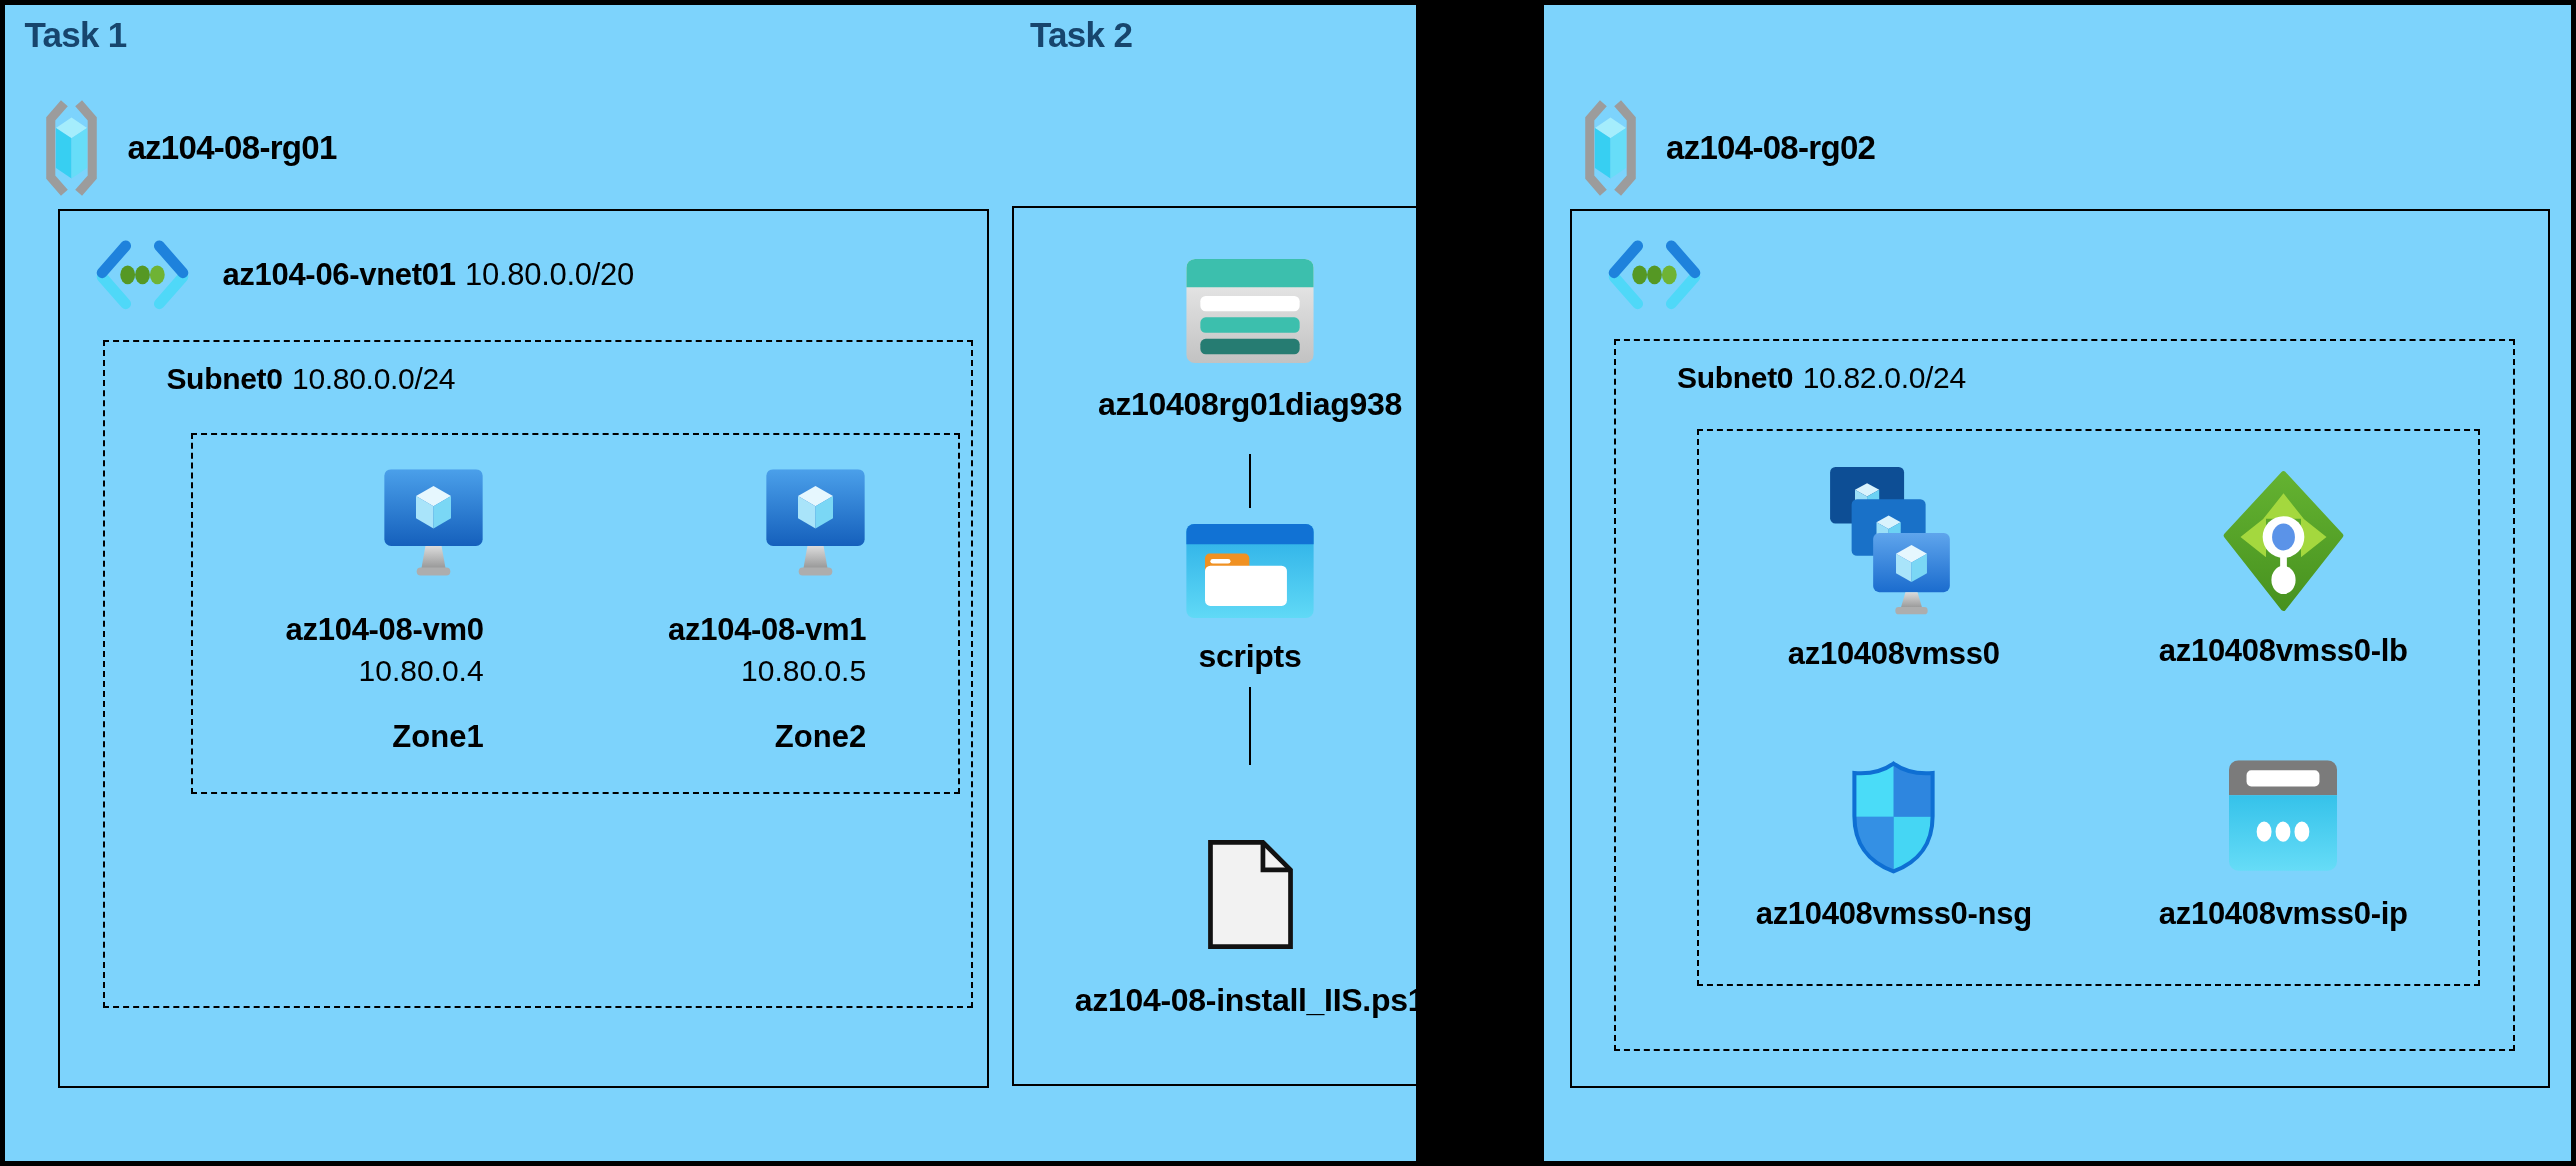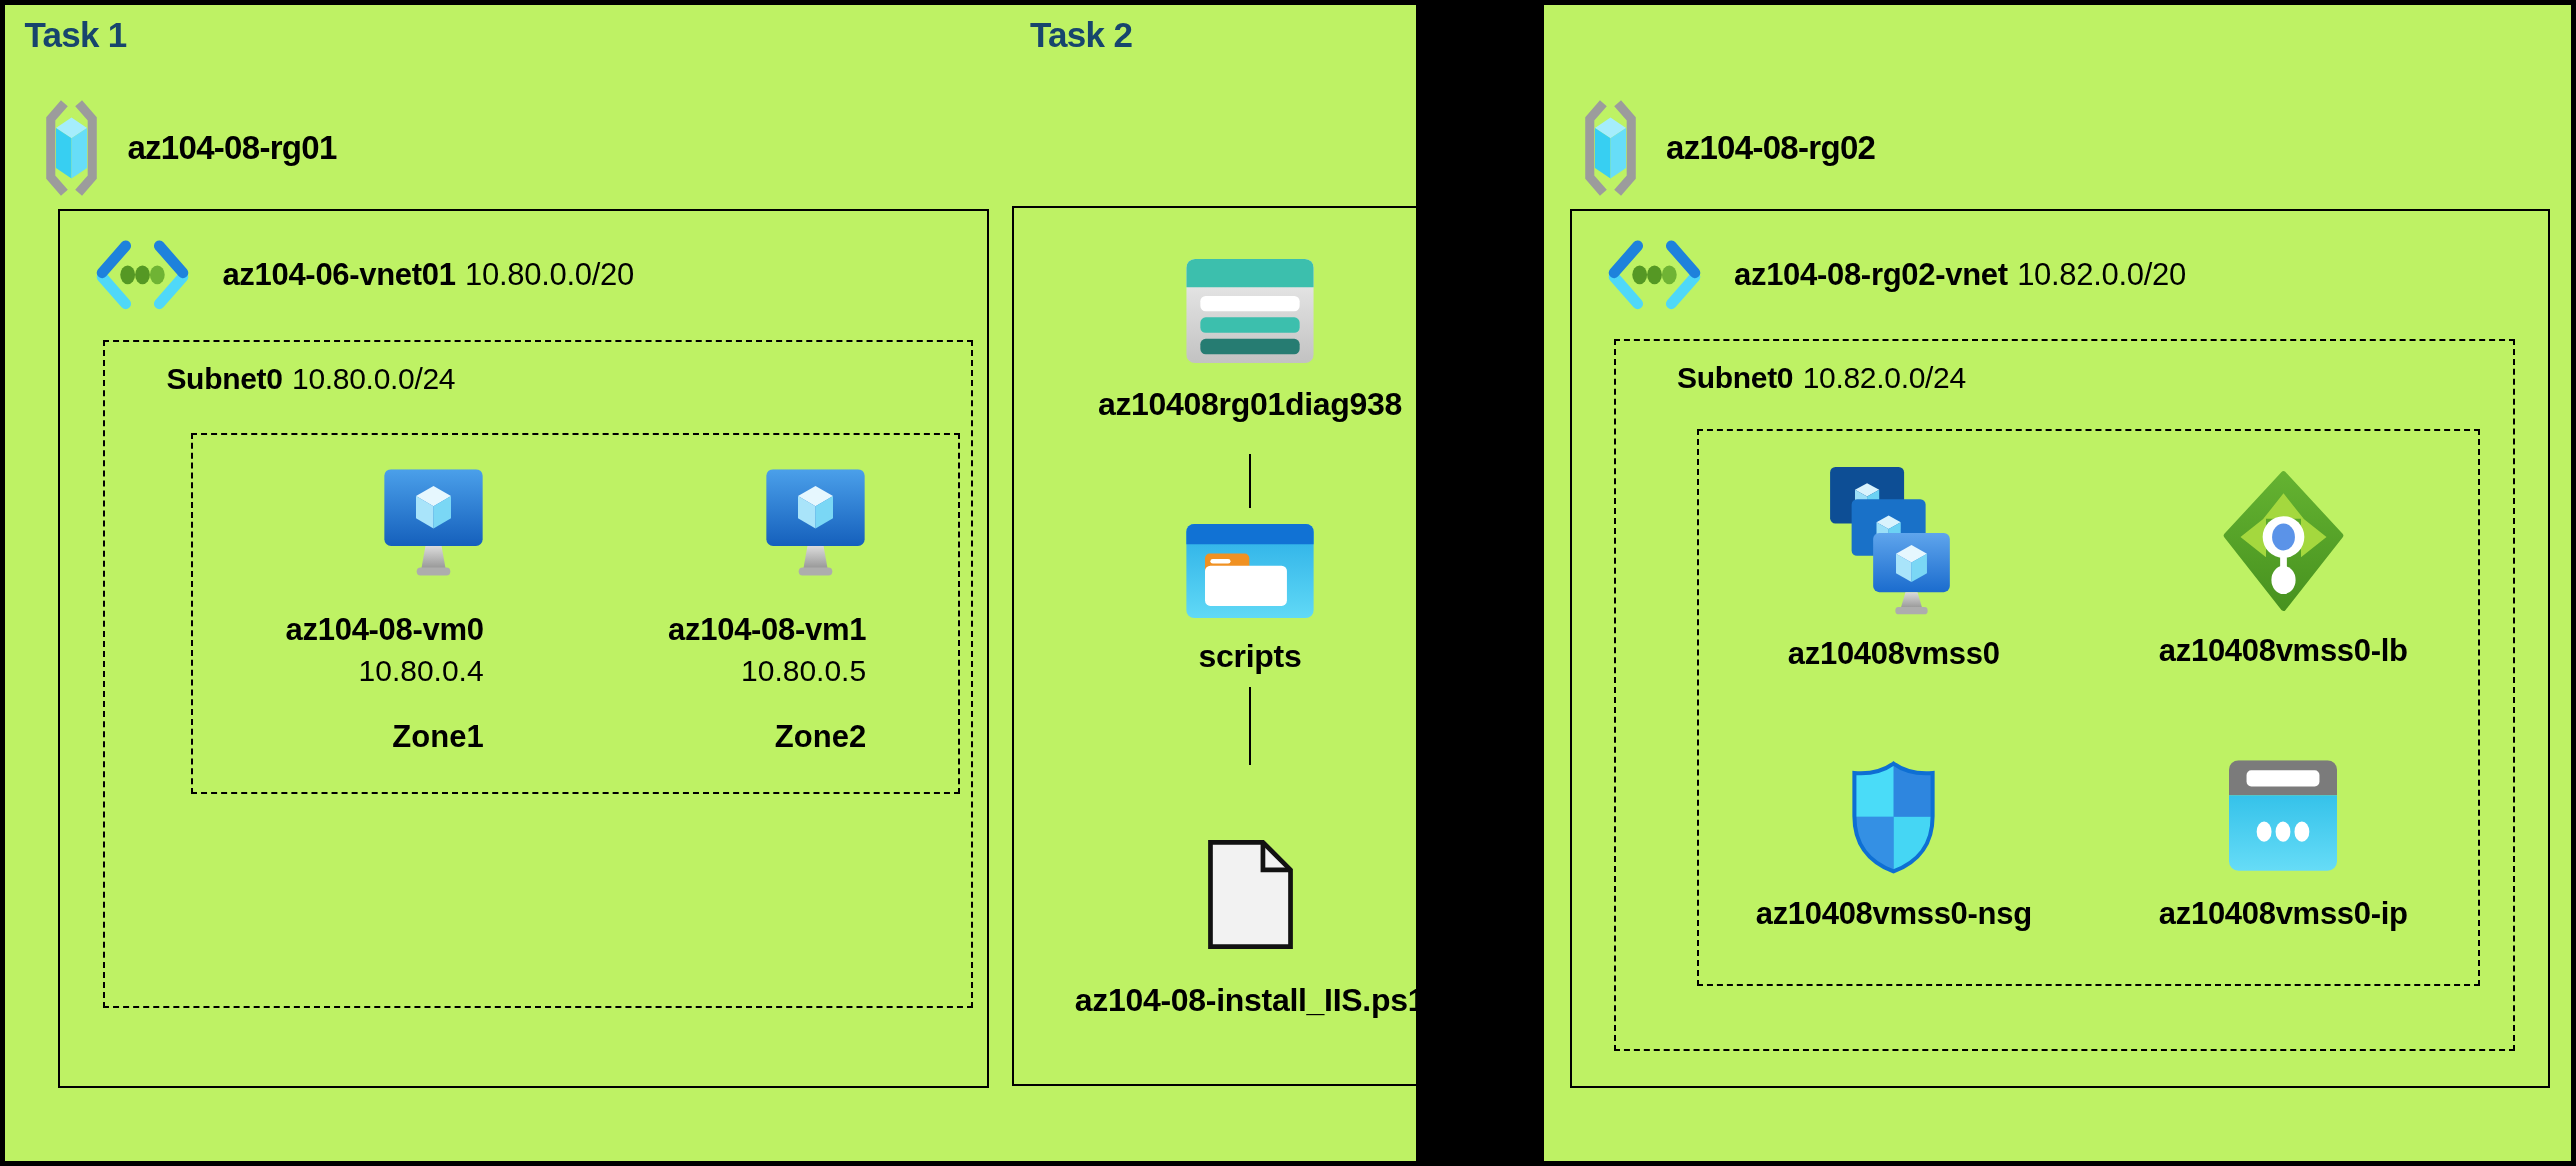--- a/index.html
+++ b/index.html
@@ -4,21 +4,21 @@
 <style>
   html,body { margin:0; padding:0; }
   body {
     width:2576px; height:1166px;
     background:#000000;
     position:relative;
     font-family:"Liberation Sans", sans-serif;
     color:#000;
     overflow:hidden;
   }
-  .panel { position:absolute; top:5.4px; height:1156px; background:#bef264; }
+  .panel { position:absolute; top:5.4px; height:1156px; background:#7dd3fc; }
   #panel1 { left:5.4px;    width:1007px; }
   #panel2 { left:1004px; width:412px;  }
   #panel3 { left:1544px; width:1027px; }
 
   .task-title {
     position:absolute; top:9.4px; left:19px;
     font-size:35px; font-weight:bold; color:#17456d;
     letter-spacing:-0.7px; white-space:nowrap;
   }
   .rg-row {
@@ -306,23 +306,20 @@
         <use href="#icon-rg"></use>
       </svg>
     <span class="rg-label">az104-08-rg02</span>
   </div>
 
   <div class="vnet-box">
     <div class="vnet-row">
       <svg width="101" height="71" viewBox="0 0 150 105">
           <use href="#icon-vnet"></use>
         </svg>
-      <span class="combo-label">
-        <span class="bold">az104-08-rg02-vnet</span><span class="reg">10.82.0.0/20</span>
-      </span>
     </div>
 
     <div class="subnet-box">
       <div class="subnet-label">
         <span class="bold">Subnet0</span><span class="reg">10.82.0.0/24</span>
       </div>
 
       <div class="res-box">
         <div class="res-item">
           <svg width="128" height="148" viewBox="0 0 190 220">

